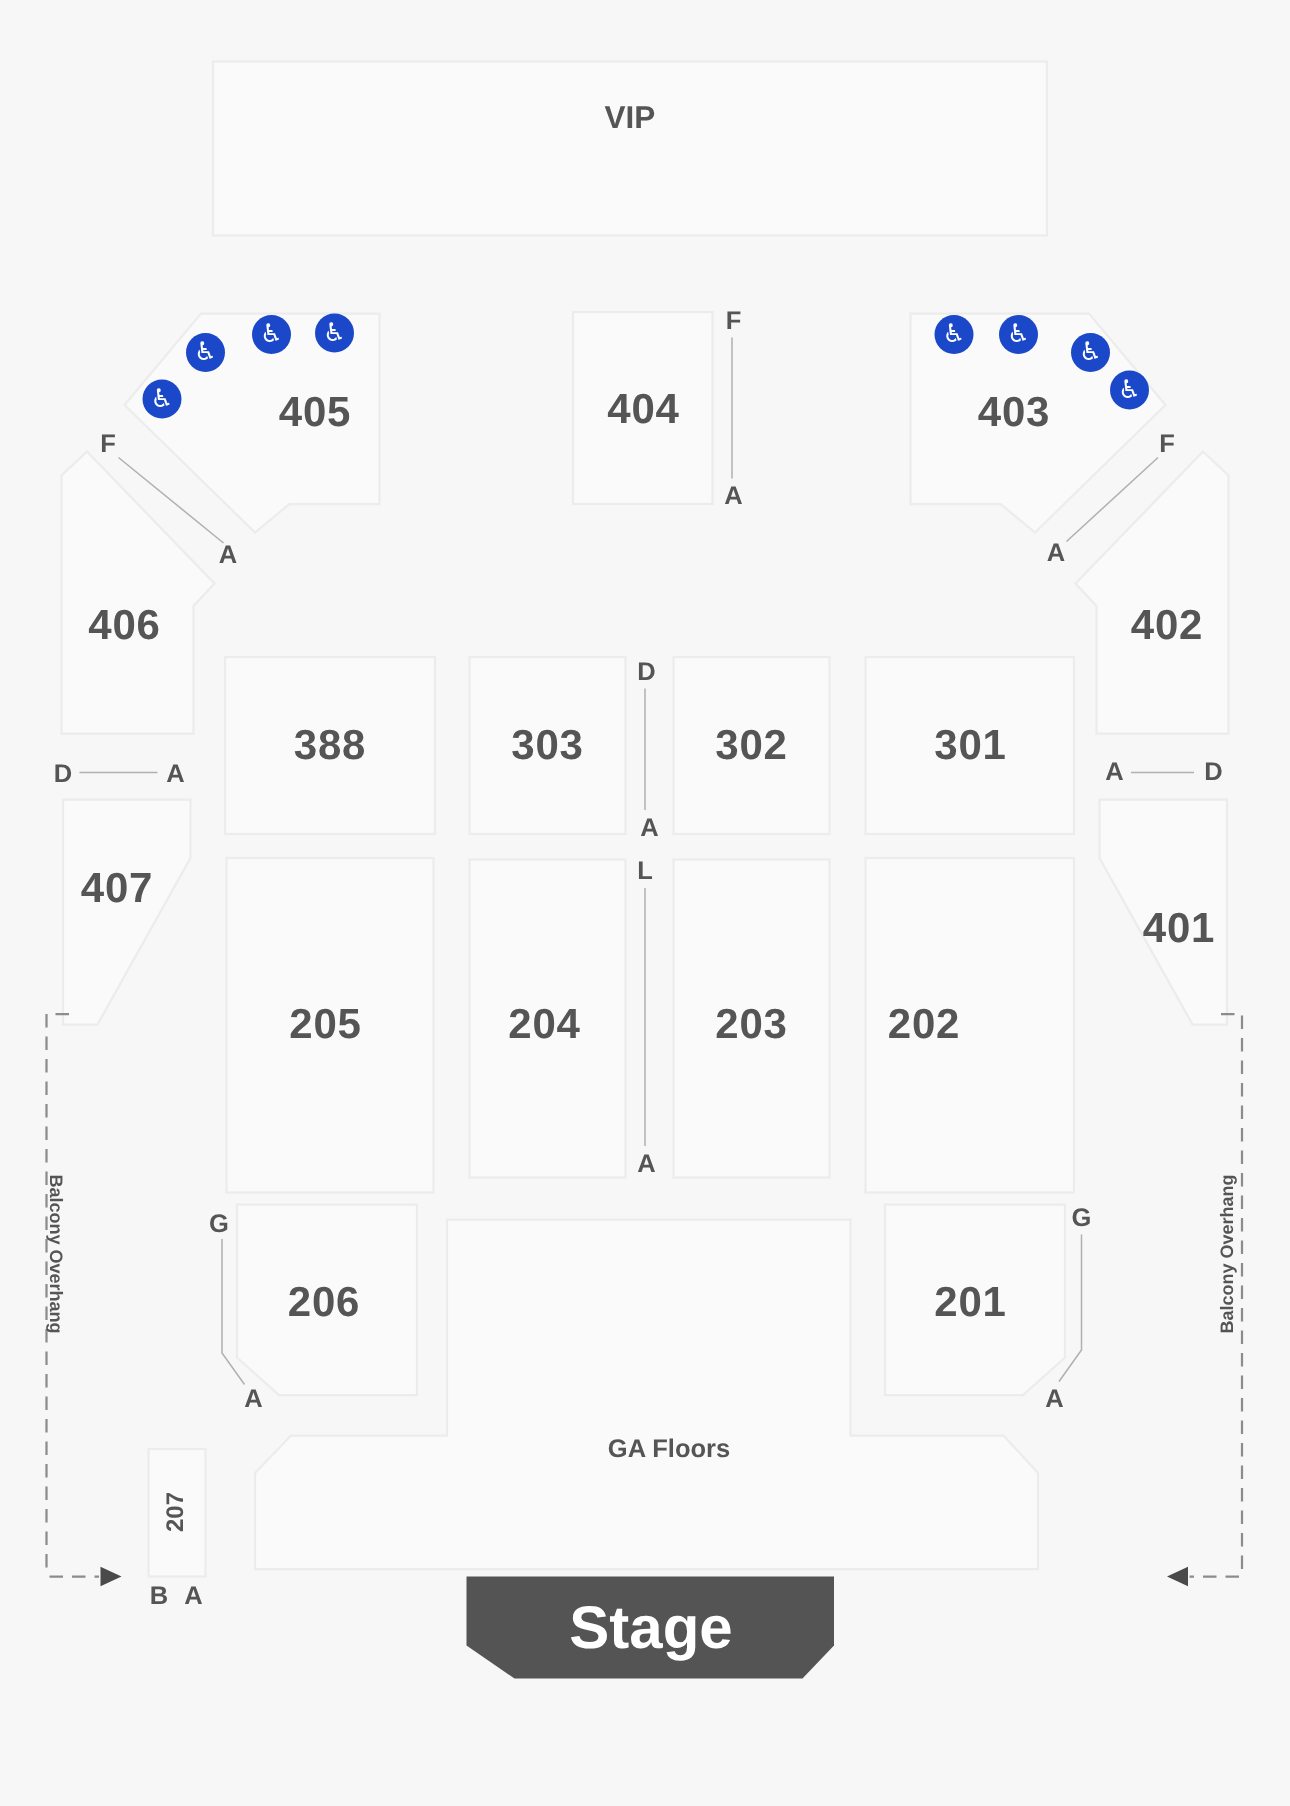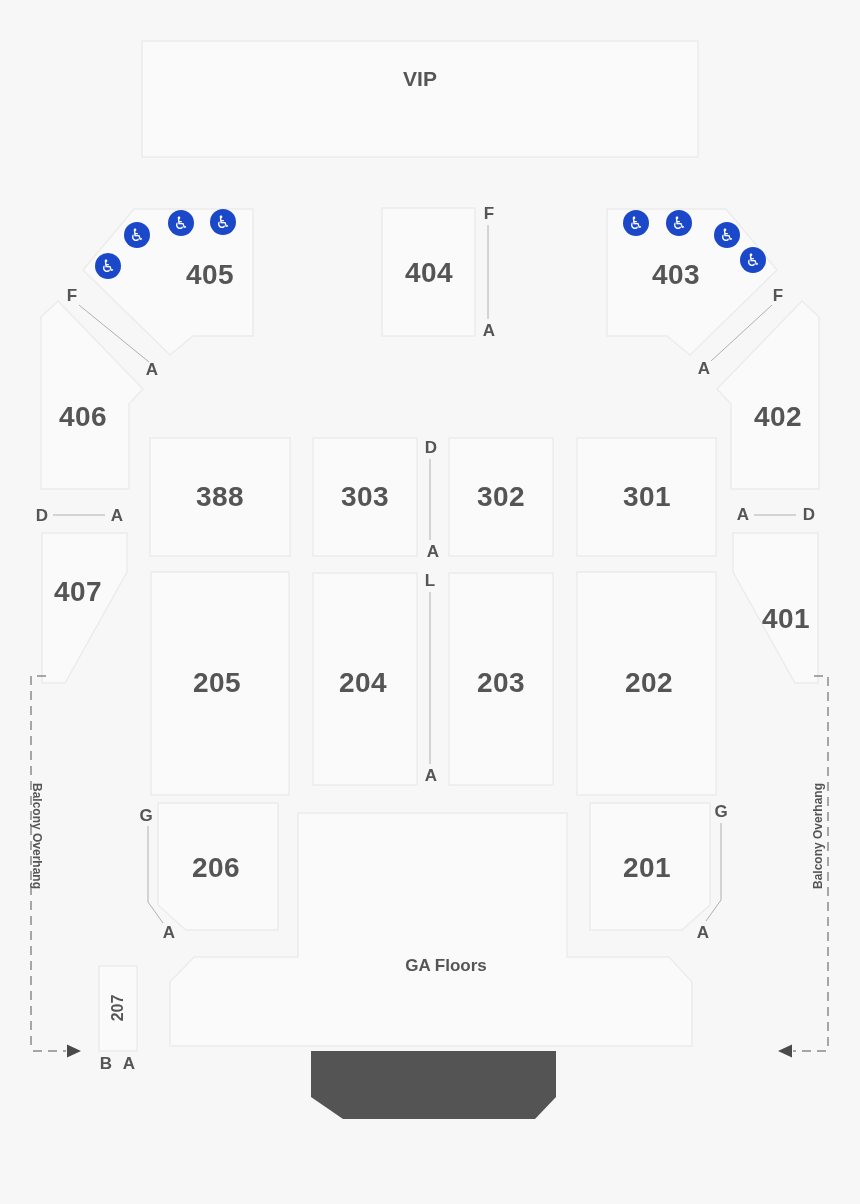--- a/index.html
+++ b/index.html
@@ -85,26 +85,27 @@
   <div class="lbl num" style="left:778px; top:417px;">402</div>
   <div class="lbl num" style="left:78px; top:592px;">407</div>
   <div class="lbl num" style="left:786px; top:595px;margin-top:24px;">401</div>
   <div class="lbl num" style="left:220px; top:497px;">388</div>
   <div class="lbl num" style="left:365px; top:497px;">303</div>
   <div class="lbl num" style="left:501px; top:497px;">302</div>
   <div class="lbl num" style="left:647px; top:497px;">301</div>
   <div class="lbl num" style="left:217px; top:683px;">205</div>
   <div class="lbl num" style="left:363px; top:683px;">204</div>
   <div class="lbl num" style="left:501px; top:683px;">203</div>
-  <div class="lbl num" style="left:649px; top:683px;">202</div>
+  <div class="lbl num" style="left:616px; top:683px;">202</div>
   <div class="lbl num" style="left:216px; top:868px;text-align:center;">206</div>
   <div class="lbl num" style="left:647px; top:868px;">201</div>
   <div class="lbl sec207 rotm90" style="left:118px; top:1008px;">207</div>
 
   <div class="lbl ga-line" style="left:446px; top:966px;">GA Floors</div>
+  <div class="lbl stage-line" style="left:434px; top:1086px;">Stage</div>
   <div class="lbl small rot90" style="left:37px; top:836px;">Balcony Overhang</div>
   <div class="lbl small rotm90" style="left:818px; top:836px;">Balcony Overhang</div>
 
   <div class="lbl letter" style="left:72px; top:296px;">F</div>
   <div class="lbl letter" style="left:152px; top:370px;">A</div>
   <div class="lbl letter" style="left:489px; top:214px;">F</div>
   <div class="lbl letter" style="left:489px; top:331px;">A</div>
   <div class="lbl letter" style="left:778px; top:296px;">F</div>
   <div class="lbl letter" style="left:704px; top:369px;">A</div>
   <div class="lbl letter" style="left:42px; top:516px;">D</div>

